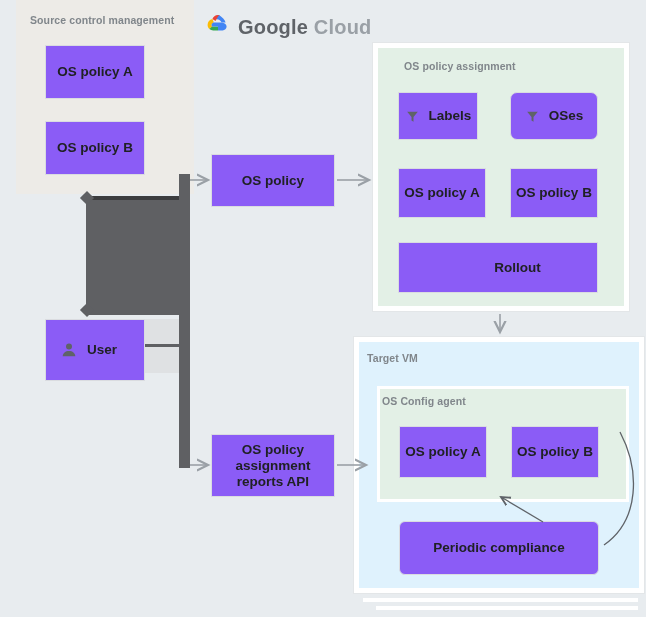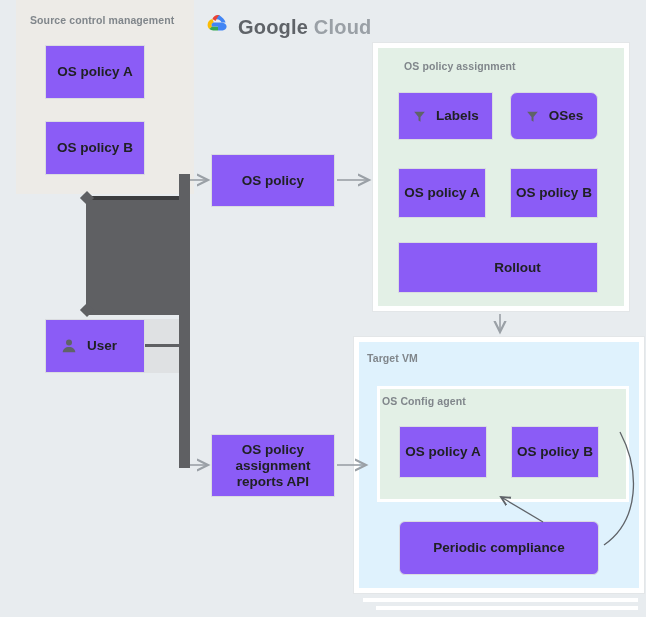--- a/index.html
+++ b/index.html
@@ -99,21 +99,21 @@
   }
   #grayblock-b{
     position:absolute;left:125px;top:347px;width:40px;height:26px;
     background:#dfe1e3;
   }
   #grayblock-line{
     position:absolute;left:125px;top:344px;width:40px;height:3px;
     background:#5f6063;
   }
   #user-box{
-    left:29px;top:319px;width:100px;height:54px;
+    left:29px;top:319px;width:100px;height:62px;
     justify-content:flex-start;padding-left:14px;gap:9px;
   }
   .person-icon{display:block;}
 
   
   #arrows{position:absolute;left:0;top:0;width:646px;height:617px;pointer-events:none;}
 
   .filterbox{gap:9px;}
   .filter-icon{display:block;}
 </style>
@@ -168,21 +168,21 @@
   <div class="box" style="left:195px;top:434px;width:124px;height:63px;flex-direction:column;">
     <span>OS policy</span>
     <span>assignment</span>
     <span>reports API</span>
   </div>
 
   <div id="assignment-panel"></div>
   <div id="assignment-inner"></div>
   <div class="grouplabel" style="left:372px;top:60px;margin-left:16px;">OS policy assignment</div>
 
-  <div class="box filterbox" style="left:382px;top:92px;width:95px;height:48px;">
+  <div class="box filterbox" style="left:382px;top:92px;width:80px;height:48px;">
     <span>
       <svg class="filter-icon" width="15" height="15" viewBox="0 0 24 24" aria-hidden="true">
         <path d="M3.5 4.5 L20.5 4.5 L13.6 12.6 L13.6 20.5 L10.4 18.2 L10.4 12.6 Z" fill="#5f6368"></path>
       </svg>
     </span>
     <span>Labels</span>
   </div>
 
   <div class="box filterbox" style="left:494px;top:92px;width:88px;height:48px;border-radius:7px;">
     <span>

